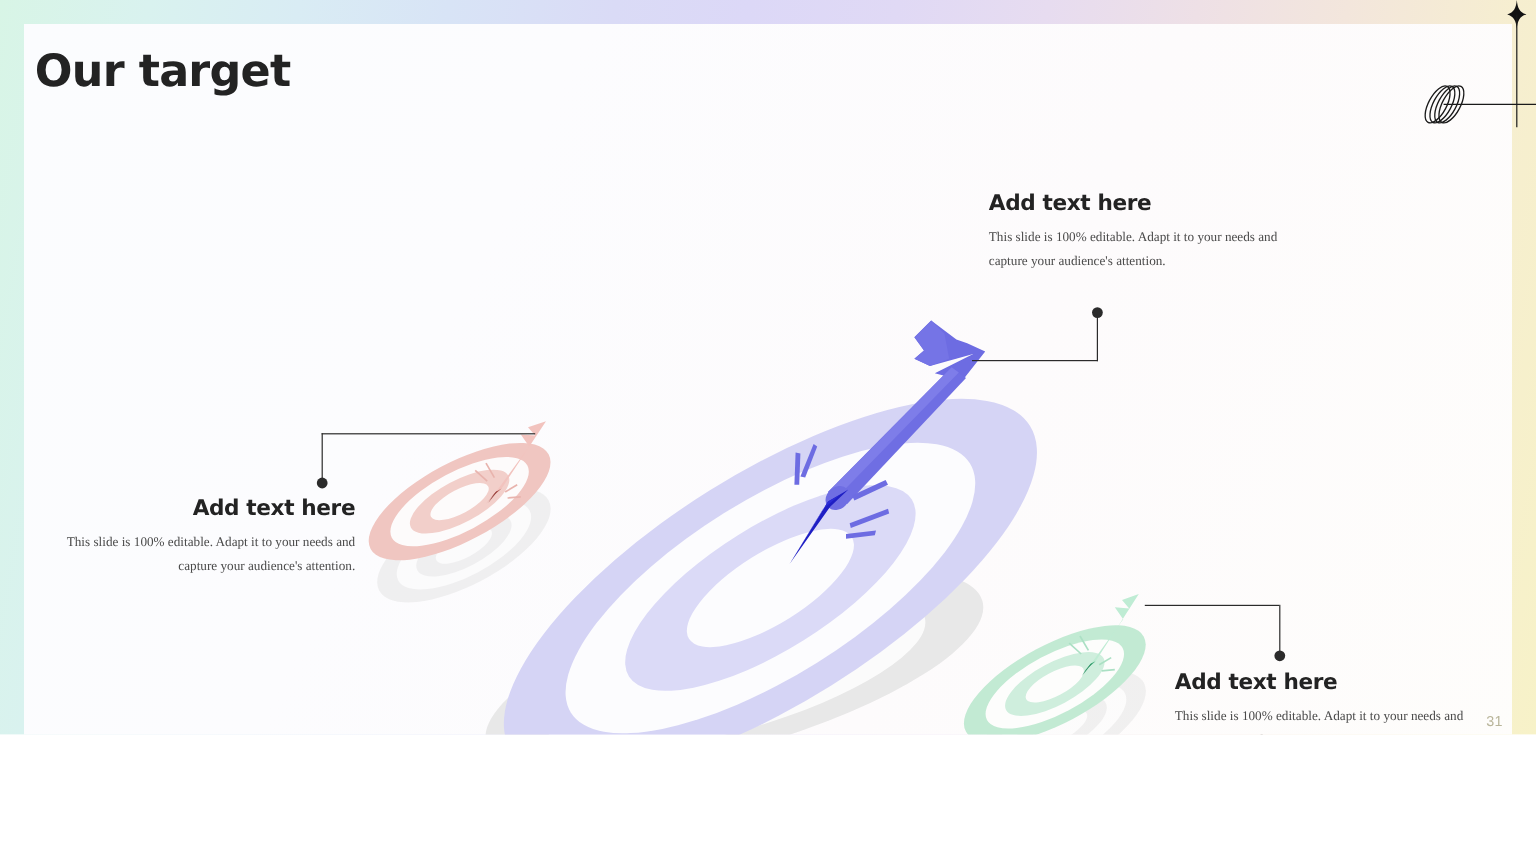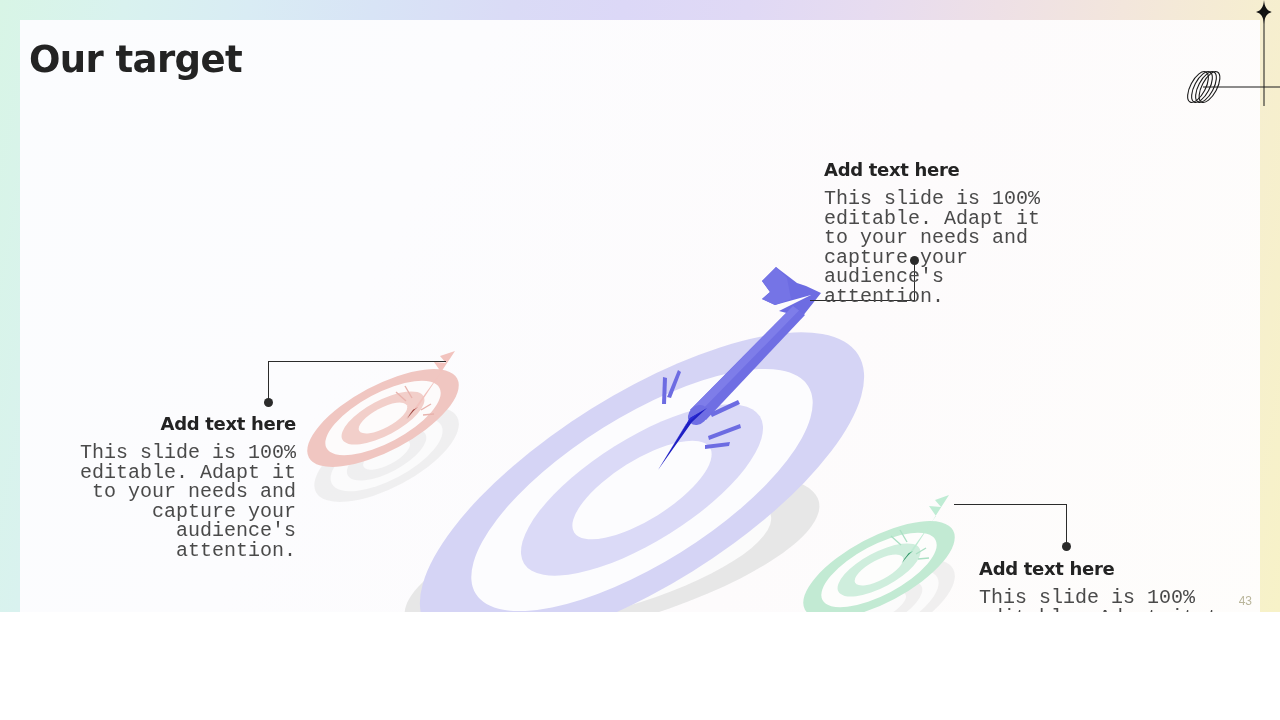--- a/index.html
+++ b/index.html
@@ -83,22 +83,22 @@
   .callout-heading {
     font-family: "DejaVu Sans", sans-serif;
     font-size: 18px;
     font-weight: bold;
     color: #232323;
     letter-spacing: -0.3px;
     margin: 0 0 9px 0;
     white-space: nowrap;
   }
   .callout-body {
-    font-family: Liberation Mono, monospace;
-    font-size: 20px;
+    font-family: Liberation Serif, serif;
+    font-size: 11px;
     line-height: 19.5px;
     color: #4a4a4a;
     margin: 0;
   }
 
   #callout-top-right { left: 824px; top: 159px; width: 248px; text-align: left; }
   #callout-left      { left: 50px;  top: 413px; width: 246px; text-align: right; }
   #callout-bottom-right { left: 979px; top: 558px; width: 262px; text-align: left; }
 
   
@@ -277,14 +277,14 @@
     <line x1="43" y1="87" x2="120" y2="87" stroke="#1a1a1a" stroke-width="1"></line>
 
     <g fill="none" stroke="#1a1a1a" stroke-width="1.1">
       <ellipse cx="38" cy="87" rx="7.5" ry="17" transform="rotate(28 38 87)"></ellipse>
       <ellipse cx="42" cy="87" rx="7.5" ry="17" transform="rotate(28 42 87)"></ellipse>
       <ellipse cx="46" cy="87" rx="7.5" ry="17" transform="rotate(28 46 87)"></ellipse>
       <ellipse cx="49.5" cy="87" rx="7.5" ry="17" transform="rotate(28 49.5 87)"></ellipse>
     </g>
   </svg>
 
-  <div id="page-number">43</div>
+  <div id="page-number">31</div>
 </div>
 
 </body></html>

